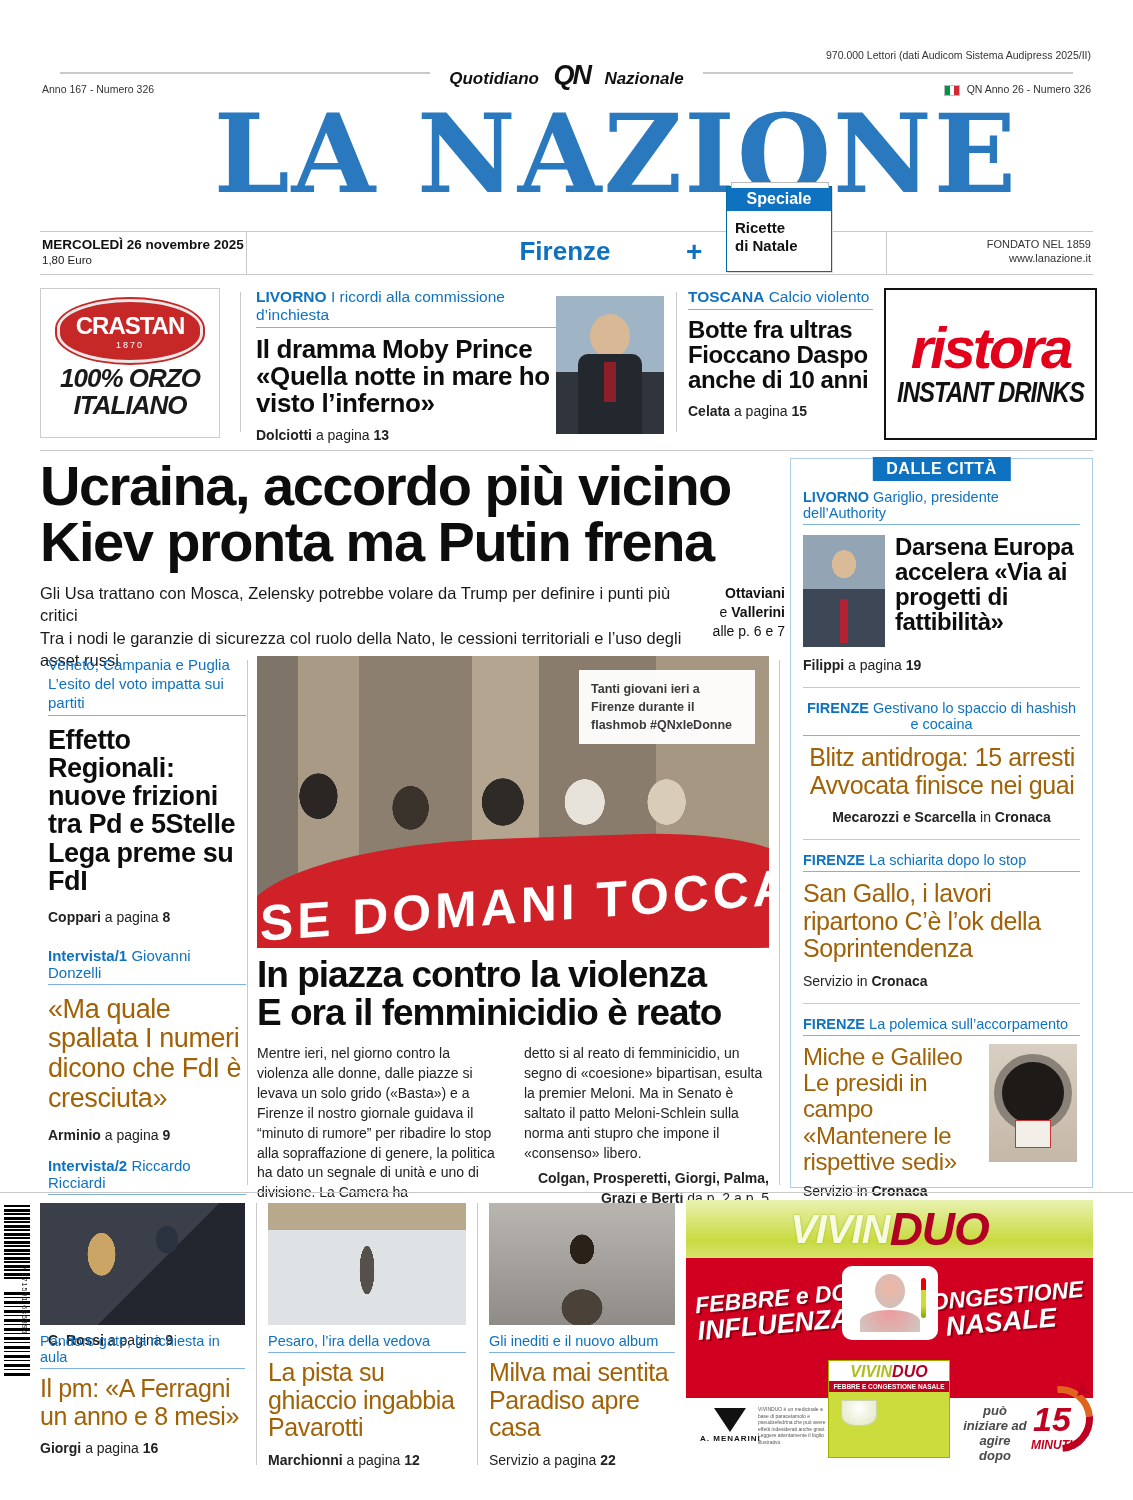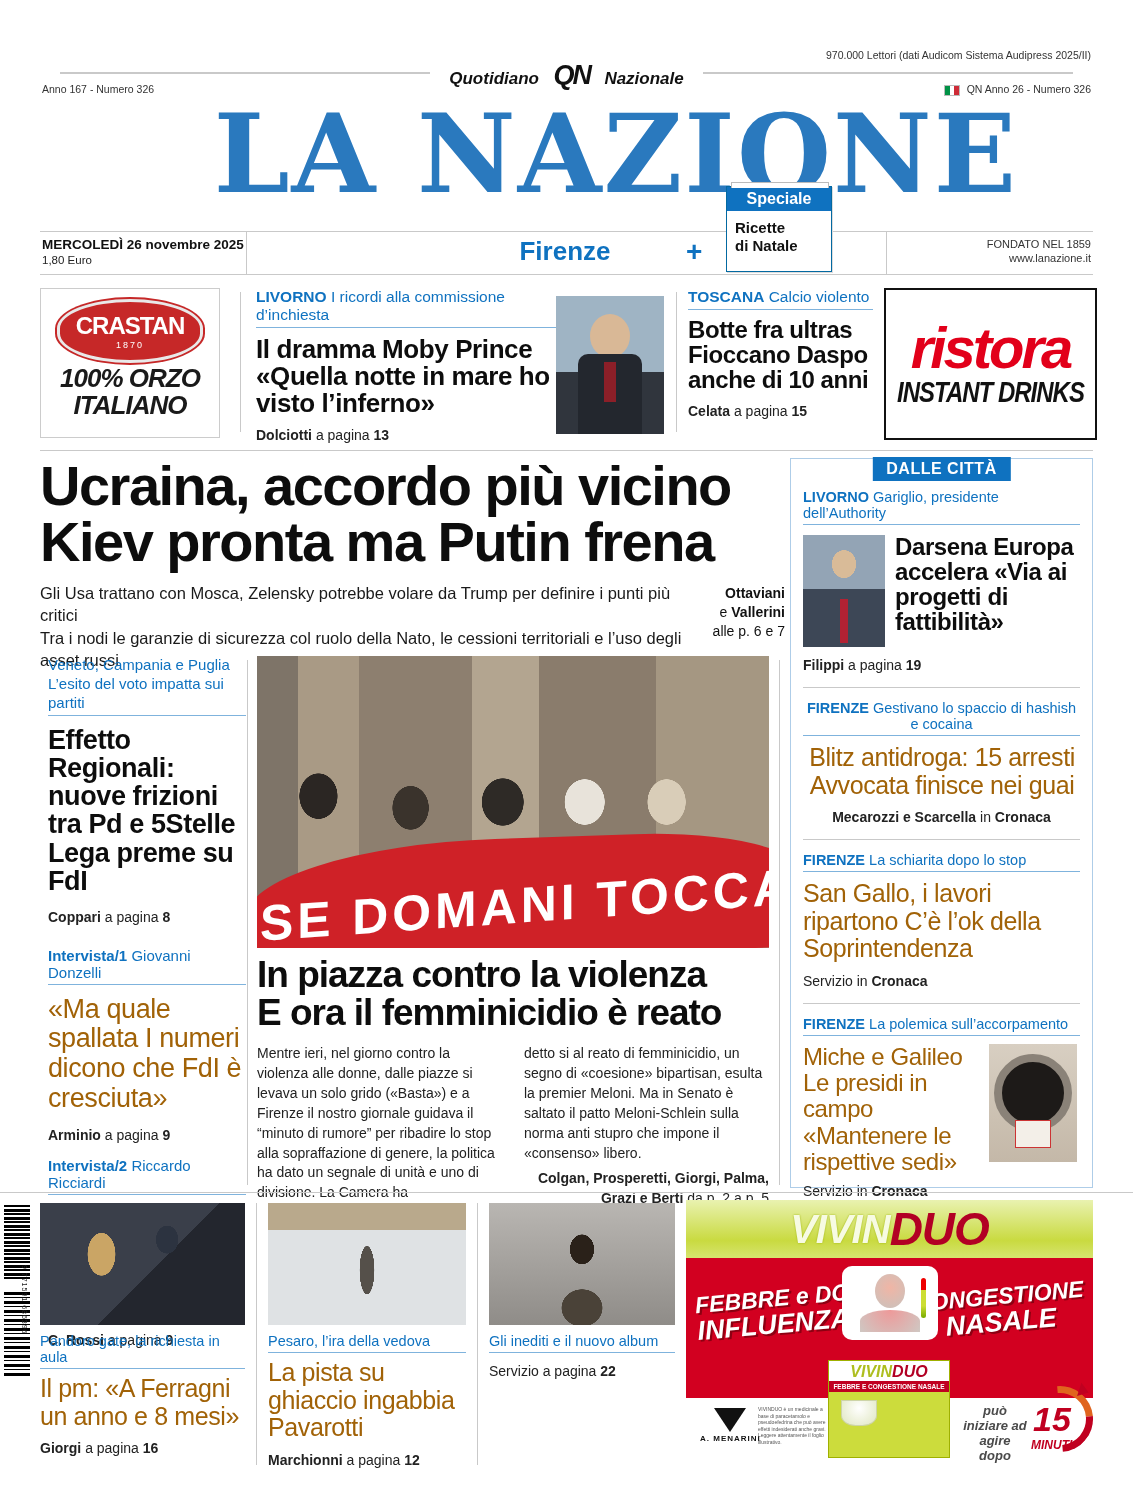--- a/index.html
+++ b/index.html
@@ -185,20 +185,21 @@
   <div class="abs vdiv" style="left:779px;top:660px;height:525px;"></div>
 
   <div class="abs" style="left:257px;top:656px;width:512px;height:292px;overflow:hidden;
        background:
          radial-gradient(42px 50px at 12% 48%, #2b2623 0 45%, transparent 46%),
          radial-gradient(40px 48px at 30% 52%, #3a332c 0 45%, transparent 46%),
          radial-gradient(46px 52px at 48% 50%, #2e2a26 0 45%, transparent 46%),
          radial-gradient(44px 50px at 64% 50%, #e8e3da 0 45%, transparent 46%),
          radial-gradient(42px 50px at 80% 50%, #d9cdb8 0 45%, transparent 46%),
          linear-gradient(90deg,#7e7468 0 8%, #a99a85 8% 20%, #8d7f6f 20% 42%, #b3a590 42% 55%, #8a7c6c 55% 78%, #a59782 78%);">
+    <div class="caption-box" style="position:absolute;right:14px;top:14px;width:152px;padding:10px 12px;">Tanti giovani ieri a Firenze durante il flashmob #QNxleDonne</div>
     <div style="position:absolute;left:-12px;bottom:-8px;width:560px;height:118px;background:#cf2127;border-radius:45% 30% 0 0/60% 40% 0 0;transform:rotate(-2deg);">
       <div class="banner-text" style="font-size:50px;letter-spacing:4px;transform:rotate(-2deg) skewX(-4deg);margin:38px 0 0 14px;">SE DOMANI TOCCA A</div>
     </div>
   </div>
 
   <div class="abs" style="left:257px;top:956px;width:512px;">
     <div class="headline" style="font-size:37px;letter-spacing:-1px;line-height:1.03;">
       <div>In piazza contro la violenza</div>
       <div>E ora il femminicidio è reato</div>
     </div>
@@ -337,20 +338,21 @@
 
   <div class="abs" style="left:489px;top:1203px;width:186px;">
     <div class="photo" style="width:186px;height:122px;
          background:radial-gradient(26px 32px at 50% 38%, #2a2119 0 46%, transparent 47%),
                     radial-gradient(44px 40px at 50% 86%, #4a4238 0 46%, transparent 47%),
                     linear-gradient(180deg,#b9b6b2,#8f8c88);"></div>
     <div class="kicker" style="font-size:14.5px;margin-top:8px;">
       <span>Gli inediti e il nuovo album</span>
       <div class="kicker-rule"></div>
     </div>
+    <div class="headline-light" style="font-size:25px;margin-top:6px;">Milva mai sentita Paradiso apre casa</div>
     <div class="byline" style="margin-top:10px;">
       <span>Servizio</span>
       <span>a pagina</span>
       <span class="p">22</span>
     </div>
   </div>
 
   <div class="abs" style="left:686px;top:1200px;width:407px;height:268px;overflow:hidden;background:#14b8a6;">
 
     <div style="height:58px;background:linear-gradient(180deg,#e9f2b0,#c9da40 70%,#d6e470);text-align:center;">

